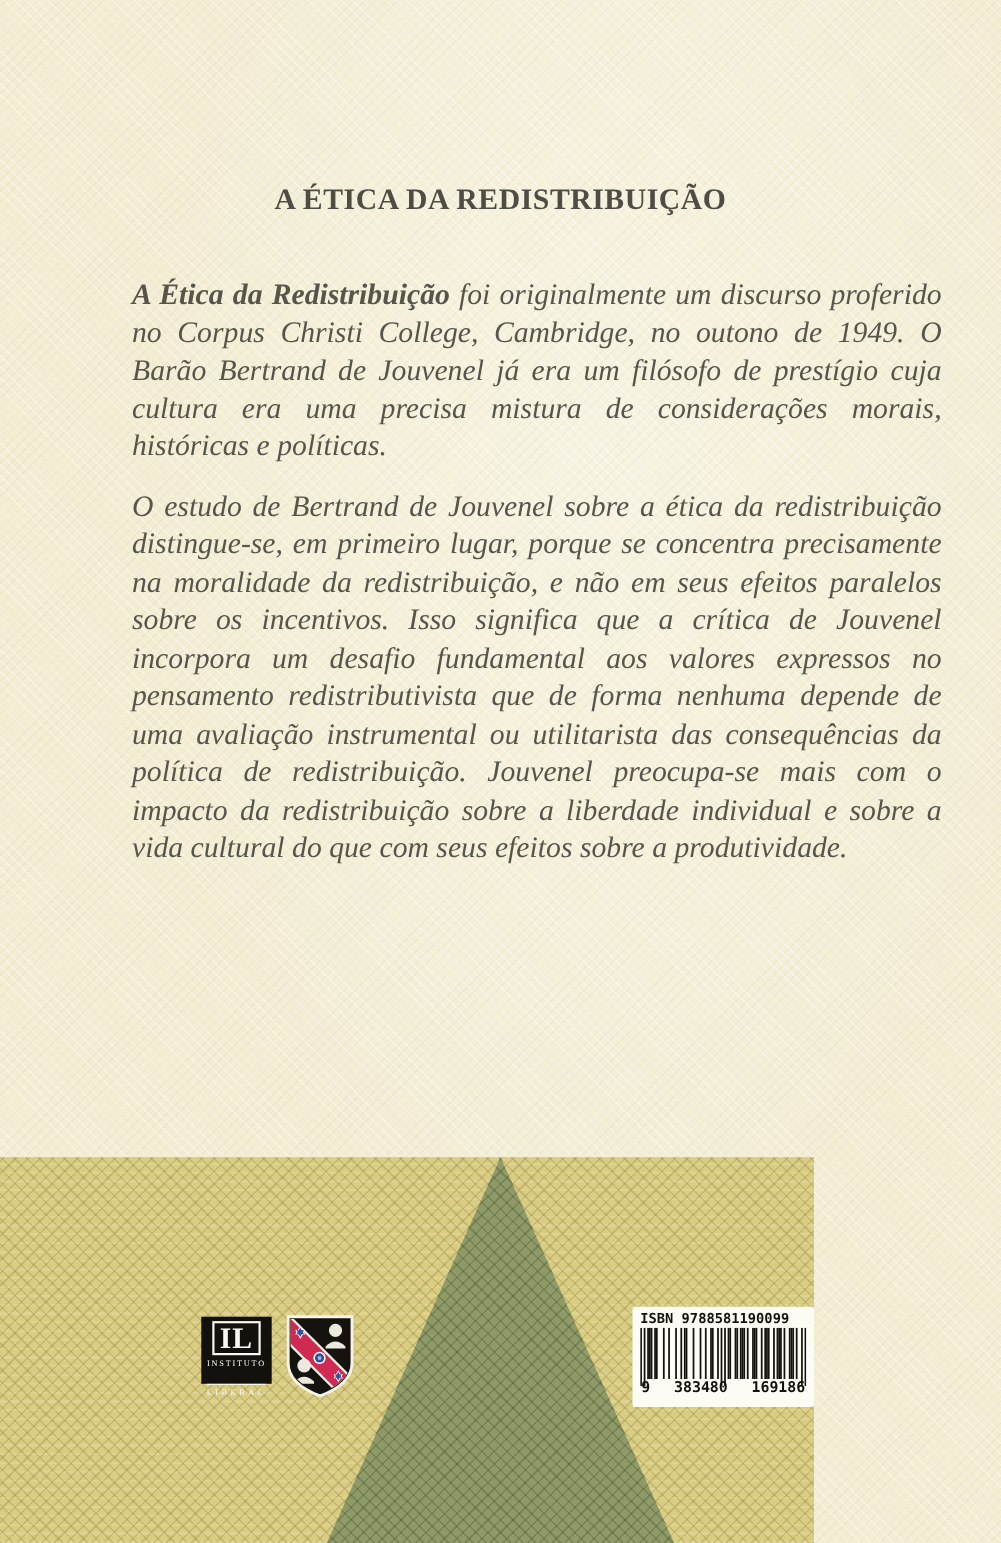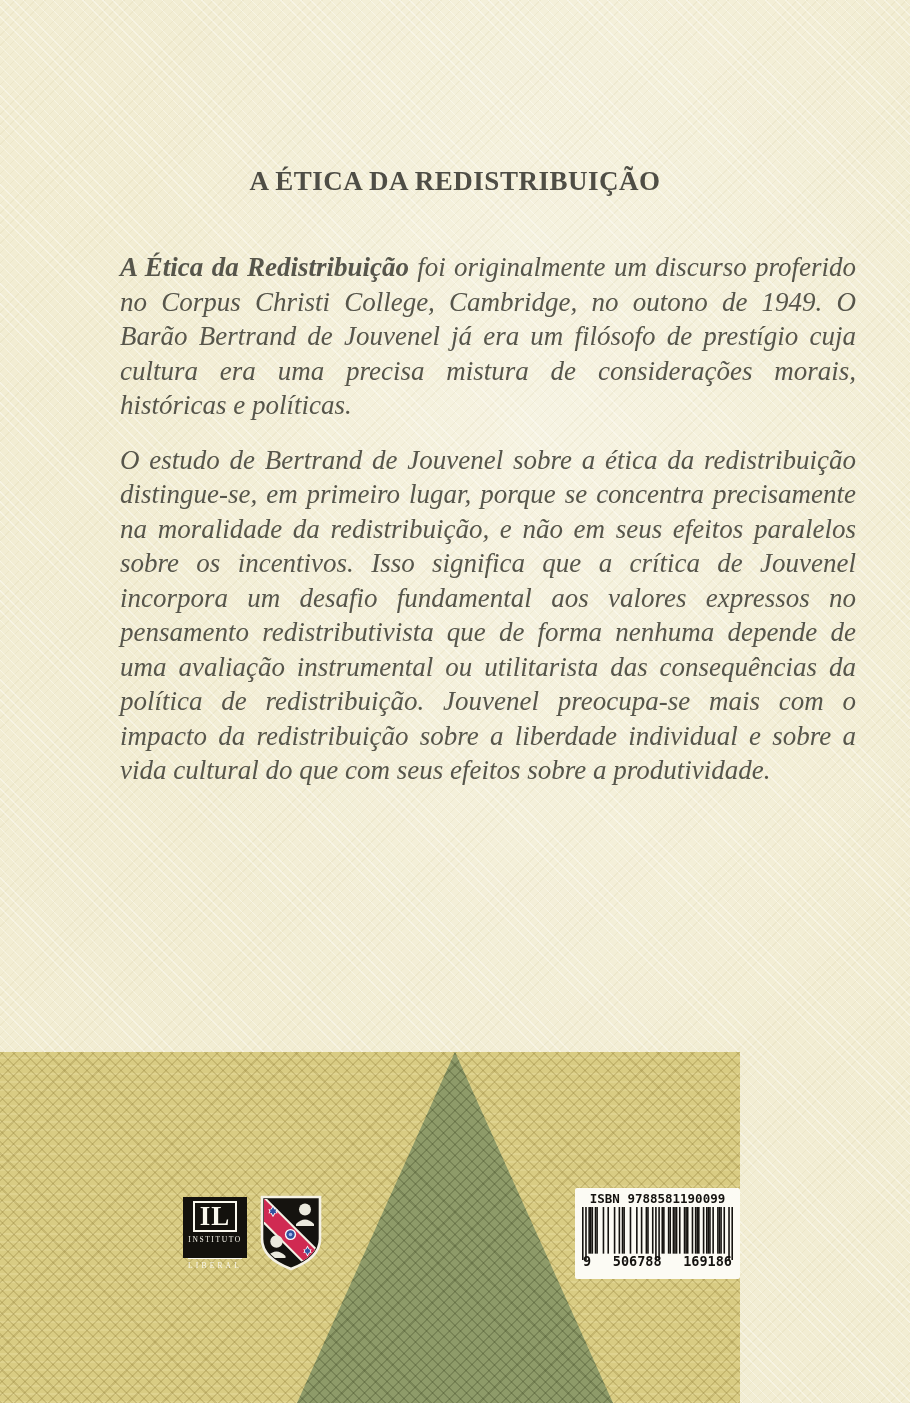--- a/index.html
+++ b/index.html
@@ -105,21 +105,21 @@
   }
   
   .barcode{
     position:absolute; left:575px; top:136px; width:165px; height:91px;
     background:#fcfbf4; border-radius:2px;
     box-sizing:border-box; padding:3px 7px 0 7px;
     color:#14120f;
   }
   .isbn-label{
     font-family:"DejaVu Sans Mono", monospace;
-    font-size:12.5px; font-weight:bold; text-align:center;
+    font-size:12.5px; font-weight:bold; text-align:left;
     letter-spacing:0; line-height:15px;
   }
   .bars{display:block; width:151px; height:53px; margin-top:1px;}
   .digits{
     font-family:"DejaVu Sans Mono", monospace;
     font-size:13.5px; font-weight:bold; line-height:14px;
     display:flex; justify-content:space-between;
     margin-top:-6px; padding:0 1px;
   }
 </style>
@@ -227,19 +227,19 @@
           <rect x="82" y="0" width="1" height="44"></rect>
           <rect x="85" y="0" width="1" height="44"></rect>
           <rect x="86" y="0" width="1" height="44"></rect>
           <rect x="87" y="0" width="1" height="44"></rect>
           <rect x="89" y="0" width="1" height="44"></rect>
           <rect x="92" y="0" width="1" height="50"></rect>
           <rect x="94" y="0" width="1" height="50"></rect>
         </svg>
       <div class="digits">
         <span>9</span>
-        <span>506788</span>
+        <span>383480</span>
         <span>169186</span>
       </div>
     </div>
   </div>
 
 </div>
 
 </body></html>

